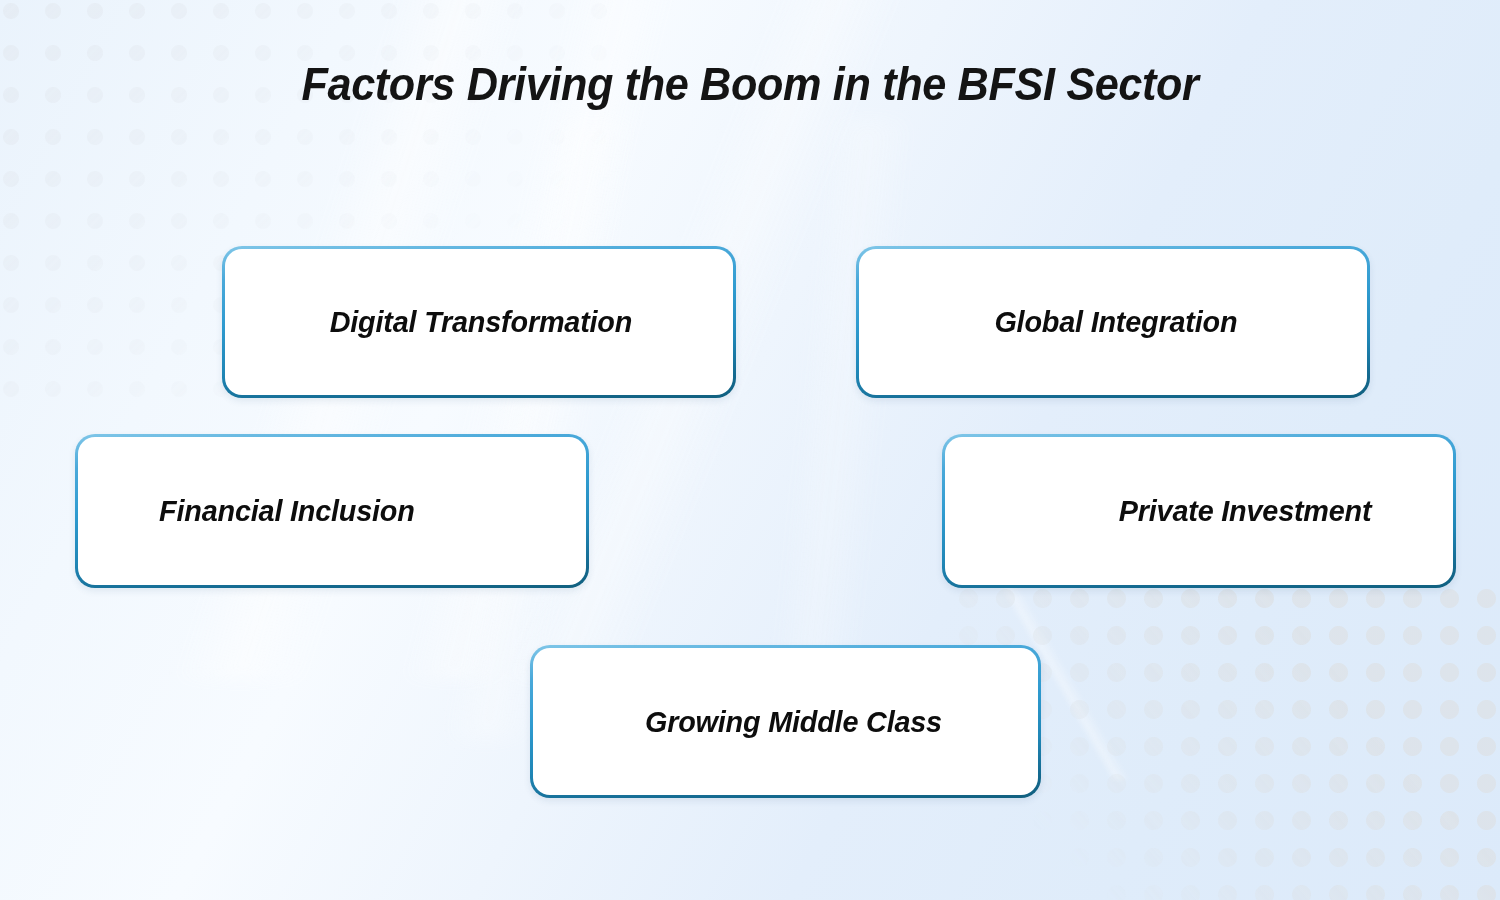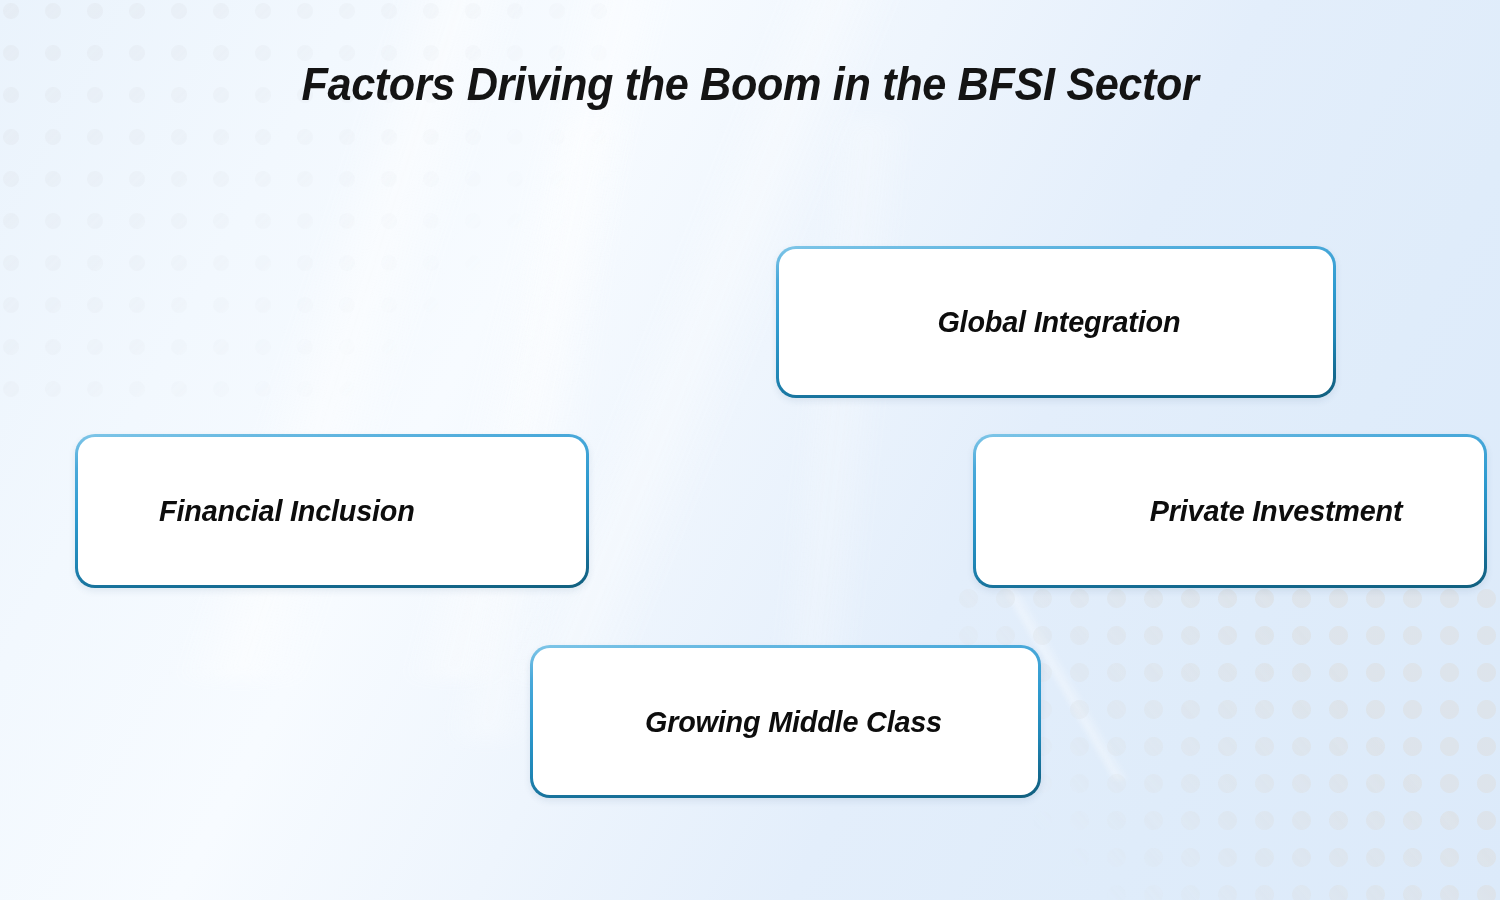--- a/index.html
+++ b/index.html
@@ -150,45 +150,48 @@
     letter-spacing: -0.2px;
     white-space: nowrap;
     width: 100%;
     transform: scaleX(0.96);
   }
 
   
   #card-0 { left: 222px; top: 246px;  width: 514px; height: 152px; }
   #card-0 .card-label { text-align: center; padding-left: 4px; }
 
-  #card-1 { left: 776px; top: 246px;  width: 560px; height: 152px; }
+  #card-1 { left: 856px; top: 246px;  width: 514px; height: 152px; }
   #card-1 .card-label { text-align: center; padding-left: 6px; }
 
   #card-2 { left: 75px;  top: 434px;  width: 514px; height: 154px; align-items: center; }
   #card-2 .card-label { text-align: center; padding-right: 94px; }
 
-  #card-3 { left: 973px; top: 434px;  width: 514px; height: 154px; }
+  #card-3 { left: 942px; top: 434px;  width: 514px; height: 154px; }
   #card-3 .card-label { text-align: center; padding-left: 96px; }
 
   #card-4 { left: 530px; top: 645px;  width: 511px; height: 153px; padding-left: 12px; }
   #card-4 .card-label { text-align: center; padding-left: 4px; }
 </style>
 </head>
 <body>
 
 <div id="slide">
 
   <div class="bg-layer streaks"></div>
   <div class="bg-layer streaks2"></div>
   <div class="bg-layer dots-tl"></div>
   <div class="bg-layer wedges"></div>
   <div class="bg-layer dots-br"></div>
 
   <div class="title">Factors Driving the Boom in the BFSI Sector</div>
 
+  <div class="card" id="card-0">
+    <span class="card-label">Digital Transformation</span>
+  </div>
 
   <div class="card" id="card-1">
     <span class="card-label">Global Integration</span>
   </div>
 
   <div class="card" id="card-2">
     <span class="card-label">Financial Inclusion</span>
   </div>
 
   <div class="card" id="card-3">

